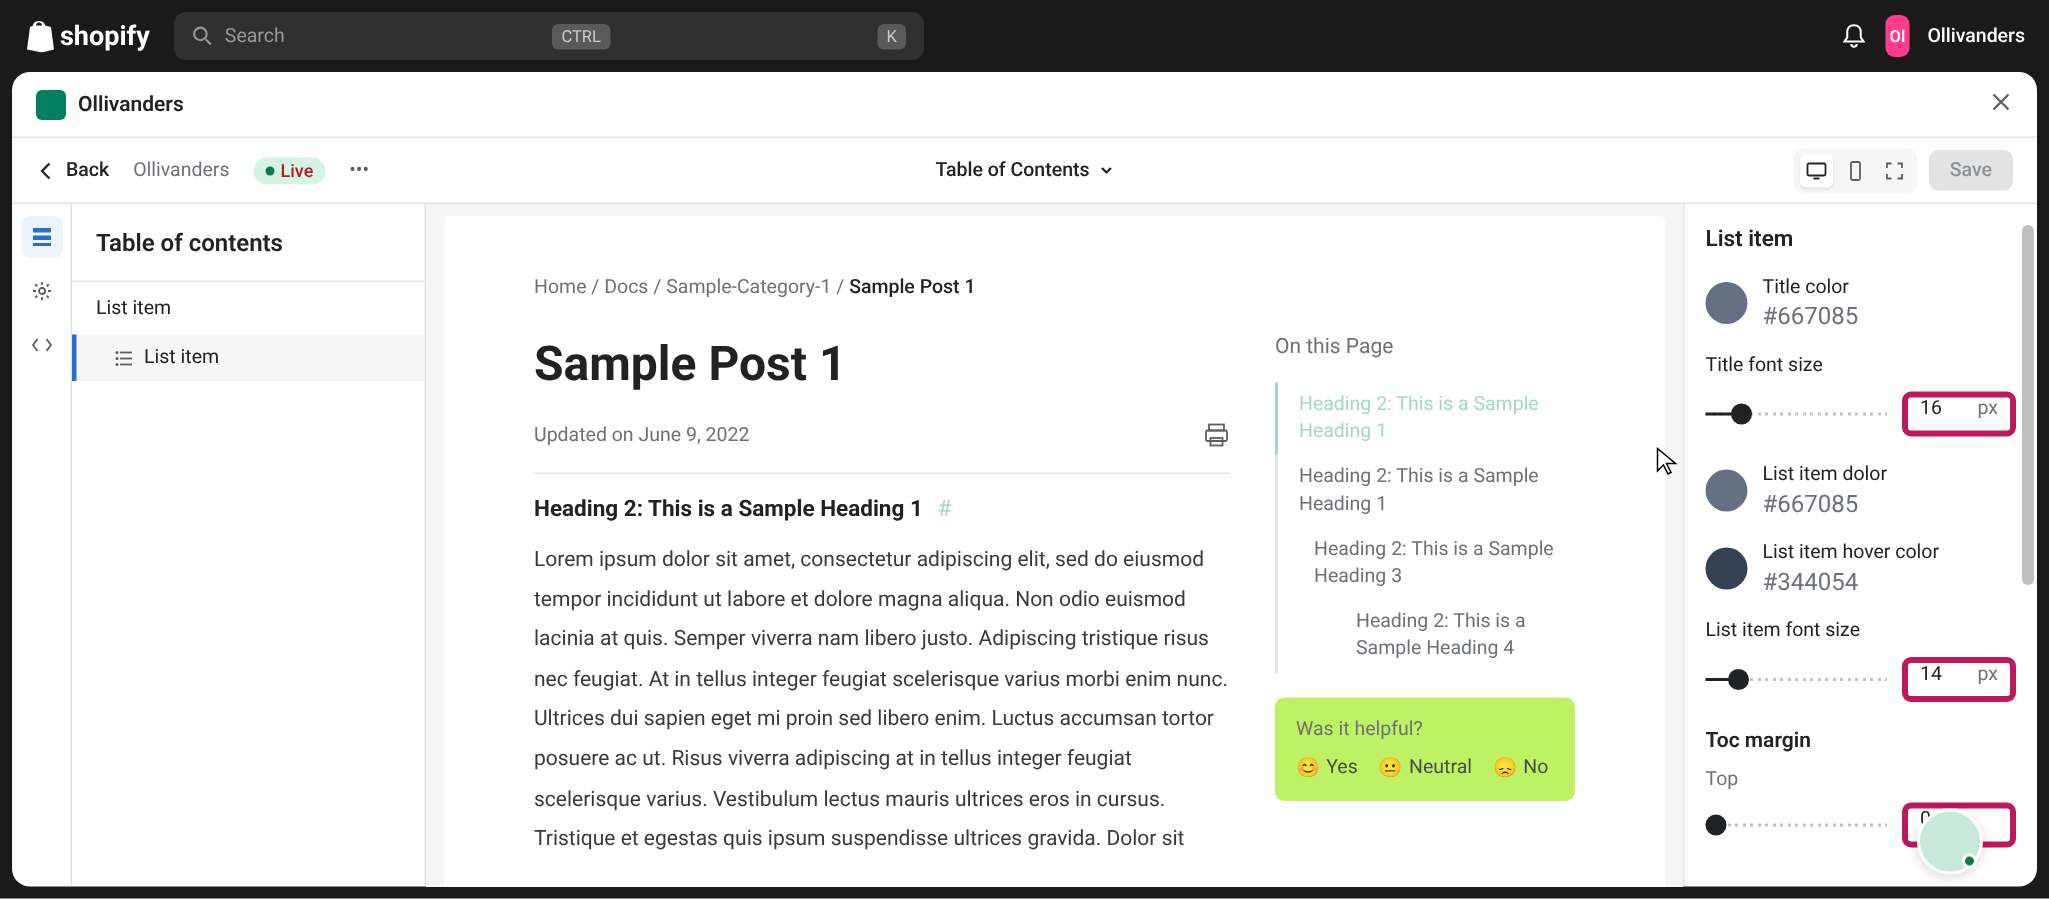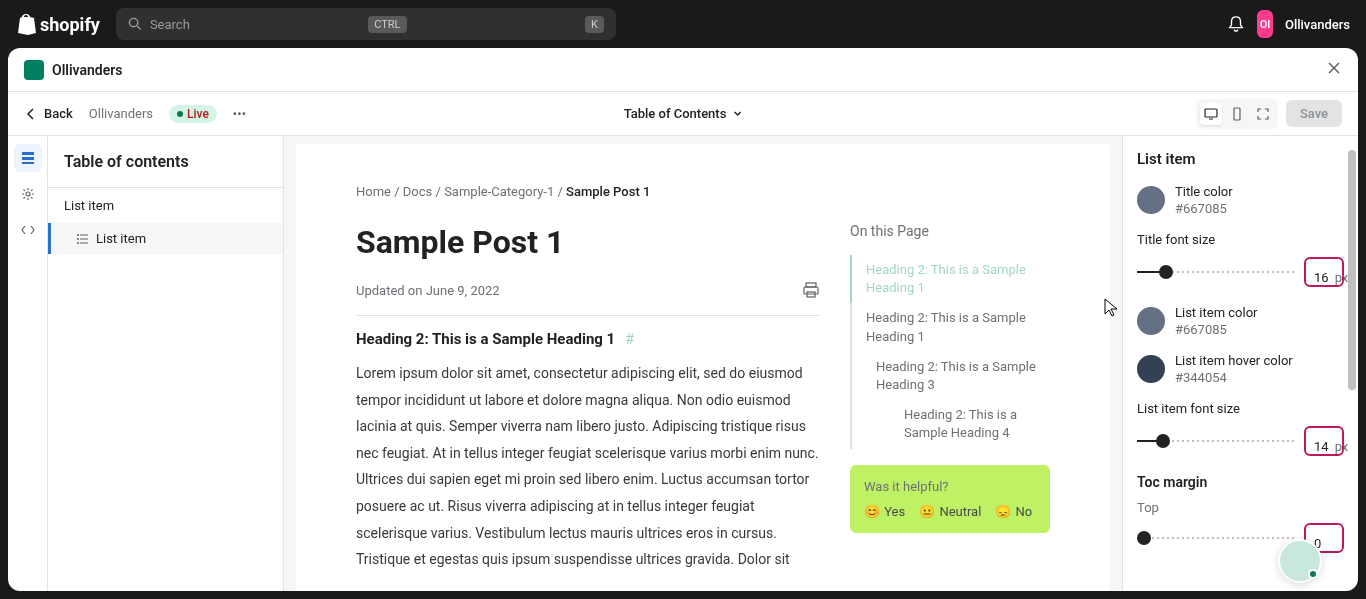--- a/index.html
+++ b/index.html
@@ -67,27 +67,27 @@
 .feedback{background:#bef264;border-radius:6px;padding:14px;margin-top:16px}
 .fb-title{font-size:13px;color:#6d7175;margin-bottom:10px}
 .fb-opts{display:flex;gap:14px;font-size:13px;color:#4a4a4a}
 .fb-opt{display:flex;align-items:center;gap:4px}
 .right-panel{width:236px;border-left:1px solid #e3e3e3;padding:14px;overflow-y:auto;position:relative}
 .rp-title{font-size:15px;font-weight:600;margin-bottom:16px}
 .color-row{display:flex;align-items:center;gap:10px;margin-bottom:16px}
 .color-swatch{width:28px;height:28px;border-radius:50%;flex-shrink:0}
 .color-info{display:flex;flex-direction:column;gap:2px}
 .color-label{font-size:13px;color:#202223}
-.color-hex{font-size:13px;color:#6d7175}
+.color-hex{font-size:16px;color:#6d7175}
 .prop-label{font-size:13px;color:#202223;margin-bottom:10px}
 .slider-row{display:flex;align-items:center;gap:10px;margin-bottom:18px}
 .slider{flex:1;height:2px;background:repeating-linear-gradient(90deg,#bfbfbf 0 2px,transparent 2px 5px);position:relative}
 .slider-fill{position:absolute;left:0;top:0;height:2px;background:#202223}
 .slider-thumb{position:absolute;top:-6px;width:14px;height:14px;background:#202223;border-radius:50%}
-.slider-val{width:40px;height:30px;border:2px solid #be185d;border-radius:6px;display:flex;align-items:flex-end;padding:0 8px;font-size:13px;gap:6px}
+.slider-val{width:76px;height:30px;border:4px solid #be185d;border-radius:6px;display:flex;align-items:flex-start;padding:0 8px;font-size:13px;gap:6px}
 .slider-val .unit{color:#6d7175;margin-left:auto}
 .section-head{font-size:14px;font-weight:600;margin-top:8px;margin-bottom:10px}
 .sub-lbl{font-size:13px;color:#6d7175;margin-bottom:8px}
 .rp-scroll{position:absolute;right:2px;top:14px;width:8px;height:240px;background:#bfbfbf;border-radius:4px}
 .chat-ava{position:absolute;right:36px;bottom:8px;width:44px;height:44px;border-radius:50%;background:#c9e8dc;border:2px solid #fff;box-shadow:0 2px 8px rgba(0,0,0,0.15)}
 .chat-dot{position:absolute;right:2px;bottom:2px;width:10px;height:10px;background:#0b7a4b;border-radius:50%;border:2px solid #fff}
 .cursor{position:absolute;pointer-events:none}
 </style>
 </head>
 <body>
@@ -284,21 +284,21 @@
         </div>
         <div class="slider-val">
           <span>16</span>
           <span class="unit">px</span>
         </div>
       </div>
 
       <div class="color-row">
         <div class="color-swatch" style="background:#667085"></div>
         <div class="color-info">
-          <span class="color-label">List item color</span>
+          <span class="color-label">List item dolor</span>
           <span class="color-hex">#667085</span>
         </div>
       </div>
 
       <div class="color-row">
         <div class="color-swatch" style="background:#344054"></div>
         <div class="color-info">
           <span class="color-label">List item hover color</span>
           <span class="color-hex">#344054</span>
         </div>

